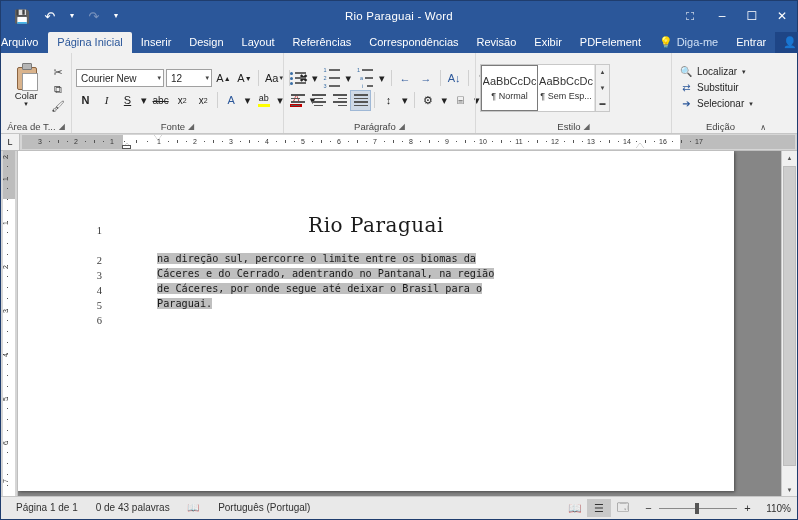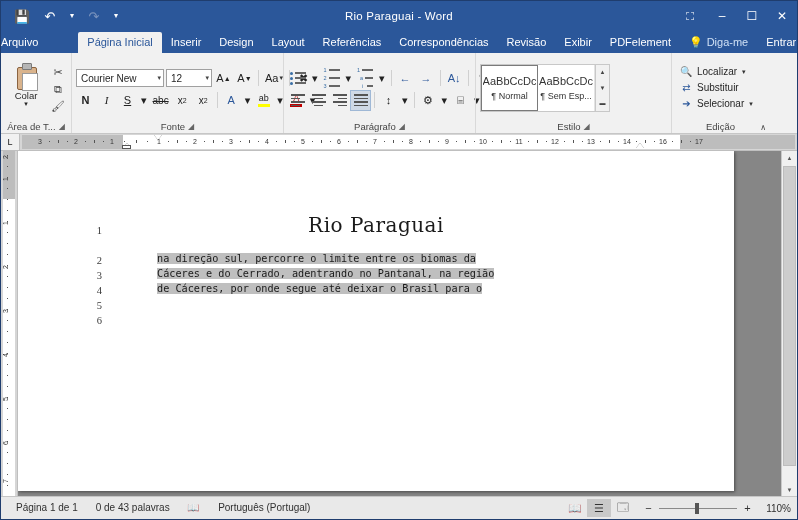--- a/index.html
+++ b/index.html
@@ -42,21 +42,21 @@
   
   .tabbar{
     height:22px;background:#2b579a;display:flex;align-items:flex-end;
     flex:0 0 auto;position:relative;
   }
   .tab{
     font-size:11px;color:#ffffff;padding:3px 9px 4px 9px;line-height:14px;
     cursor:default;white-space:nowrap;
   }
   .tab.active{
-    background:#f1f1f1;color:#2b579a;border-radius:2px 2px 0 0;margin-left:30px;
+    background:#f1f1f1;color:#2b579a;border-radius:2px 2px 0 0;
   }
   .tab.file{padding-left:0;padding-right:10px;}
   .tab-right{margin-left:auto;display:flex;align-items:flex-end;}
   .tab.tellme{color:#cfe0f5;display:flex;align-items:center;gap:4px;}
   .tab.share{background:#1e4586;display:flex;align-items:center;gap:4px;padding:3px 10px 4px 8px;}
   .bulb{font-size:11px;}
 
   
   .ribbon{
     background:#f1f1f1;border-bottom:1px solid #c6c6c6;
@@ -710,20 +710,21 @@
           <div>2</div>
           <div>3</div>
           <div>4</div>
           <div>5</div>
           <div>6</div>
         </div>
         <div class="doc-para">
           <span class="ln"><span>na direção sul, percorre o limite entre os biomas da</span></span>
           <span class="ln"><span>Cáceres e do Cerrado, adentrando no Pantanal, na região</span></span>
           <span class="ln"><span>de Cáceres, por onde segue até deixar o Brasil para o</span></span>
+          <span class="ln"><span>Paraguai.</span></span>
         </div>
       </div>
     </div>
 
     <div class="vscroll">
       <div class="vs-up">▲</div>
       <div class="vs-track">
         <div class="vs-thumb"></div>
       </div>
       <div class="vs-down" style="position:absolute;bottom:0;left:0;right:0;">▼</div>

